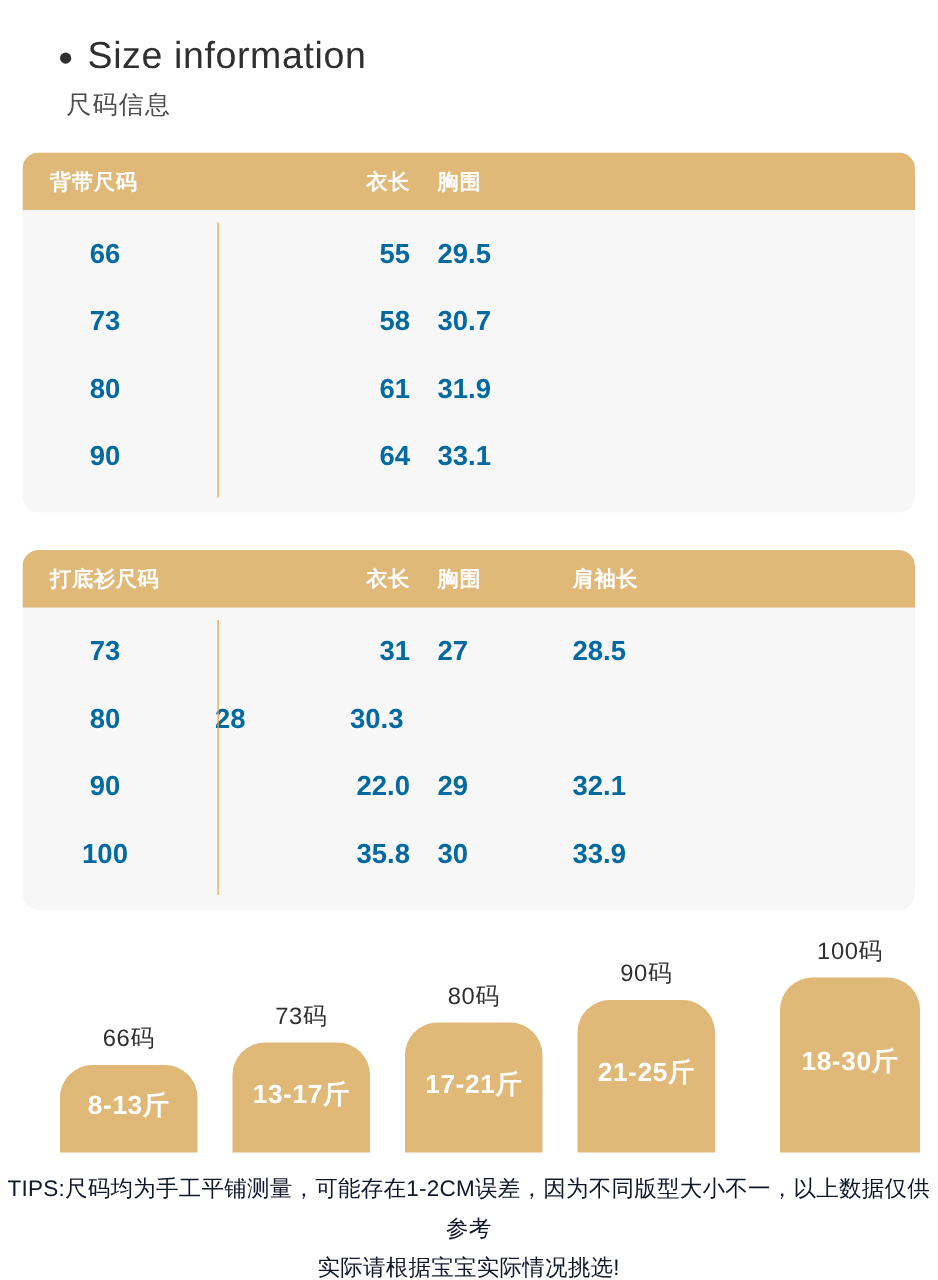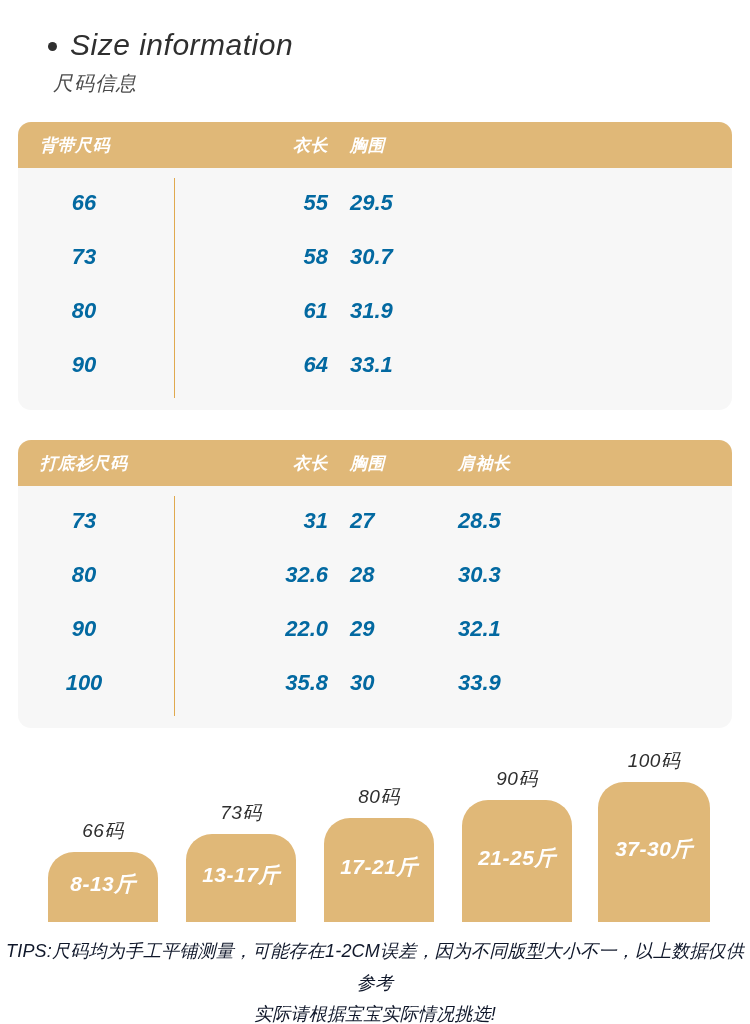--- a/index.html
+++ b/index.html
@@ -10,21 +10,20 @@
     background: #ffffff;
     font-family: "Liberation Sans", sans-serif;
     overflow: hidden;
   }
 
   .page {
     position: relative;
     width: 670px;
     height: 1024px;
     background: #ffffff;
-    font-style: italic;
   }
 
   
   .header {
     position: absolute;
     left: 48px;
     top: 28px;
     width: 640px;
   }
   .title-row {
@@ -231,21 +230,20 @@
     <div class="tbody">
       <div class="divider"></div>
       <div class="trow">
         <div class="c0">73</div>
         <div class="c1">31</div>
         <div class="c2">27</div>
         <div class="c3">28.5</div>
       </div>
       <div class="trow">
         <div class="c0">80</div>
-        <div class="c1">32.6</div>
         <div class="c2">28</div>
         <div class="c3">30.3</div>
       </div>
       <div class="trow">
         <div class="c0">90</div>
         <div class="c1">22.0</div>
         <div class="c2">29</div>
         <div class="c3">32.1</div>
       </div>
       <div class="trow">
@@ -275,24 +273,24 @@
         <div class="bar" style="height: 104px;">
           <span class="bar-value">17-21斤</span>
         </div>
       </div>
       <div class="bar-wrap" style="left: 462px; width: 110px; height: 156px;">
         <div class="bar-label" style="top: 0px;">90码</div>
         <div class="bar" style="height: 122px;">
           <span class="bar-value">21-25斤</span>
         </div>
       </div>
-      <div class="bar-wrap" style="left: 598px; width: 112px; height: 174px;">
+      <div class="bar-wrap" style="left: 624px; width: 112px; height: 174px;">
         <div class="bar-label" style="top: 0px;">100码</div>
         <div class="bar" style="height: 140px;">
-          <span class="bar-value">37-30斤</span>
+          <span class="bar-value">18-30斤</span>
         </div>
       </div>
     </div>
 
   <div class="tips">
     <div>TIPS:尺码均为手工平铺测量，可能存在1-2CM误差，因为不同版型大小不一，以上数据仅供参考</div>
     <div>实际请根据宝宝实际情况挑选!</div>
   </div>
 
 </div>

